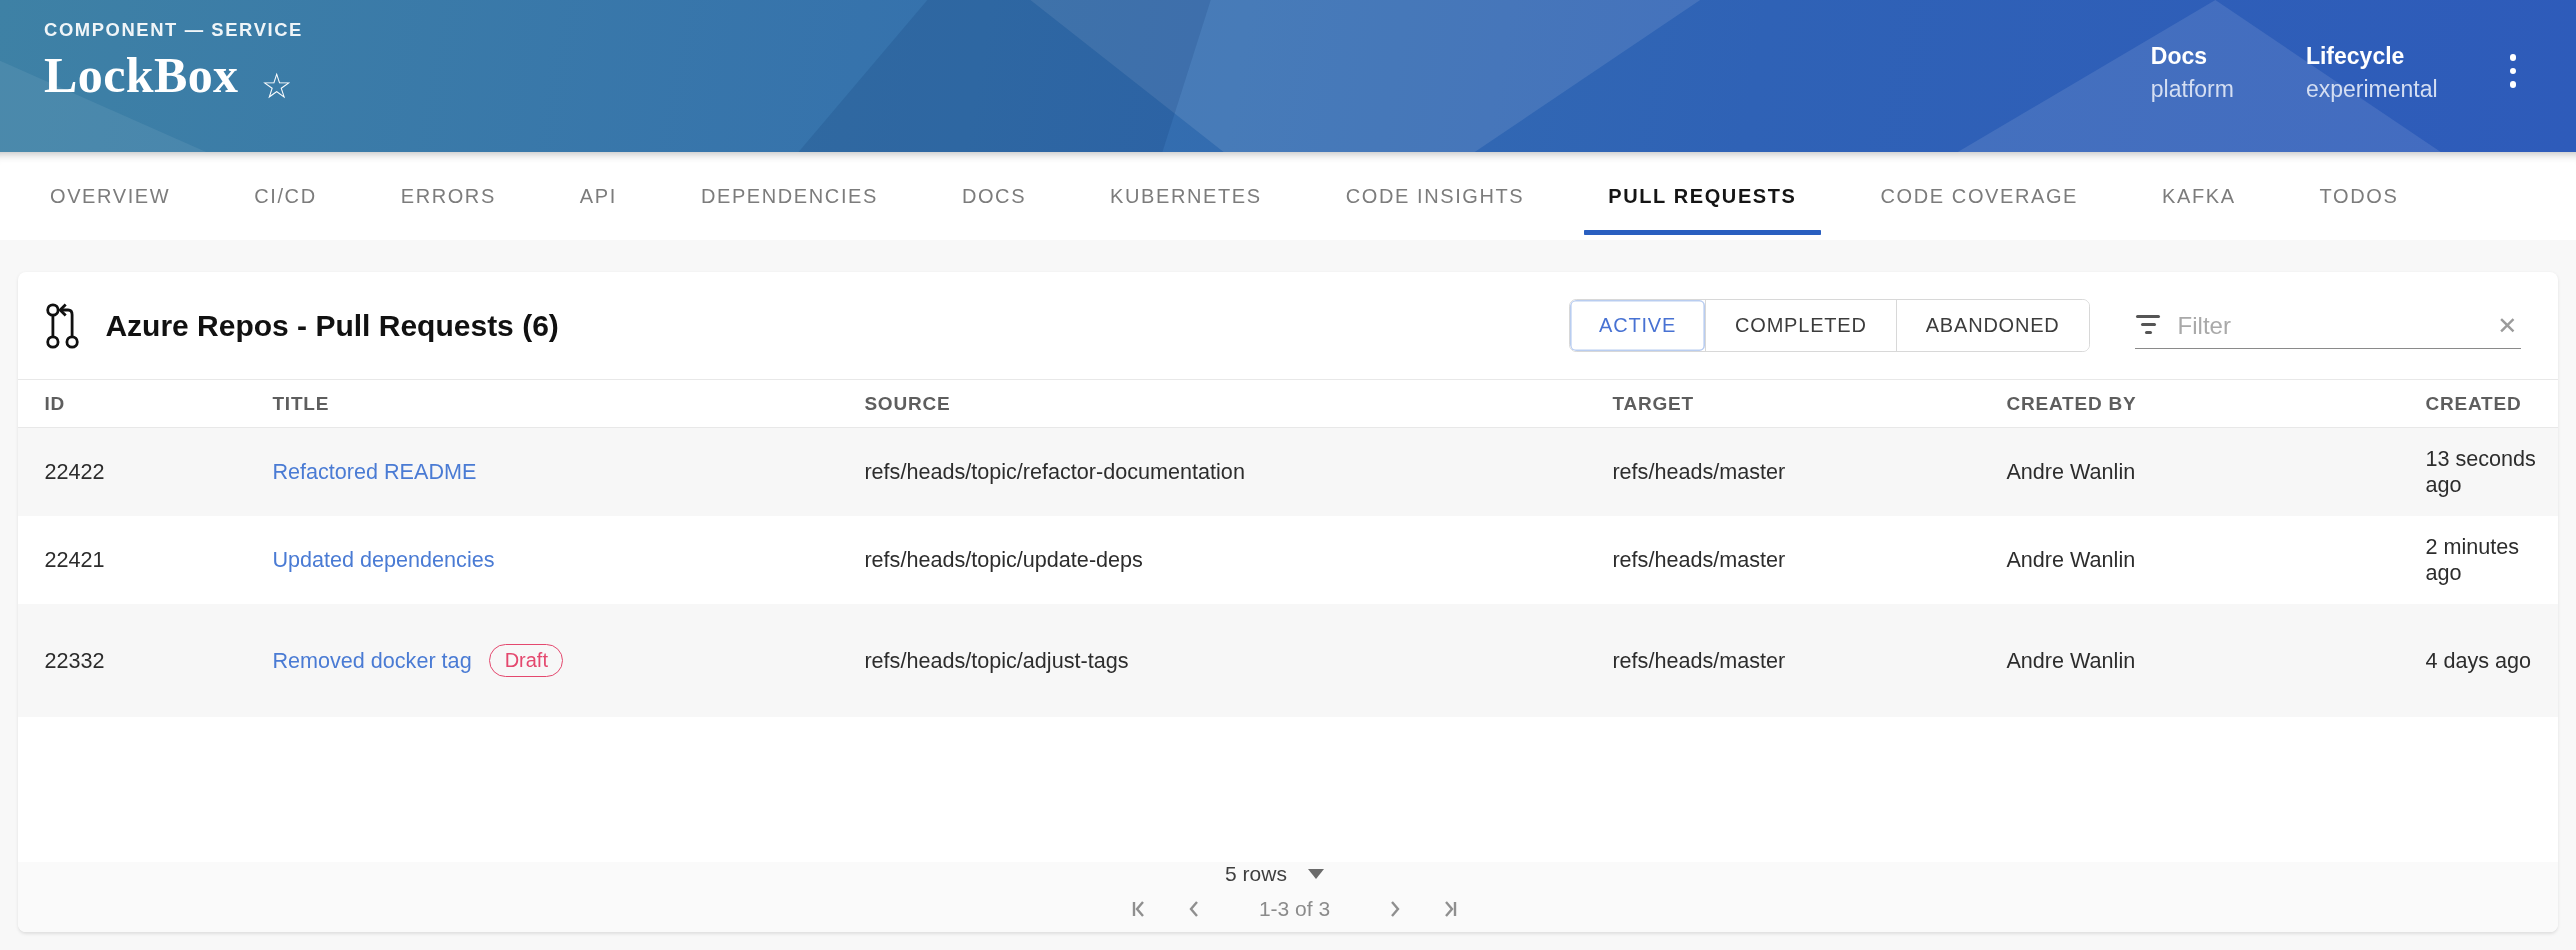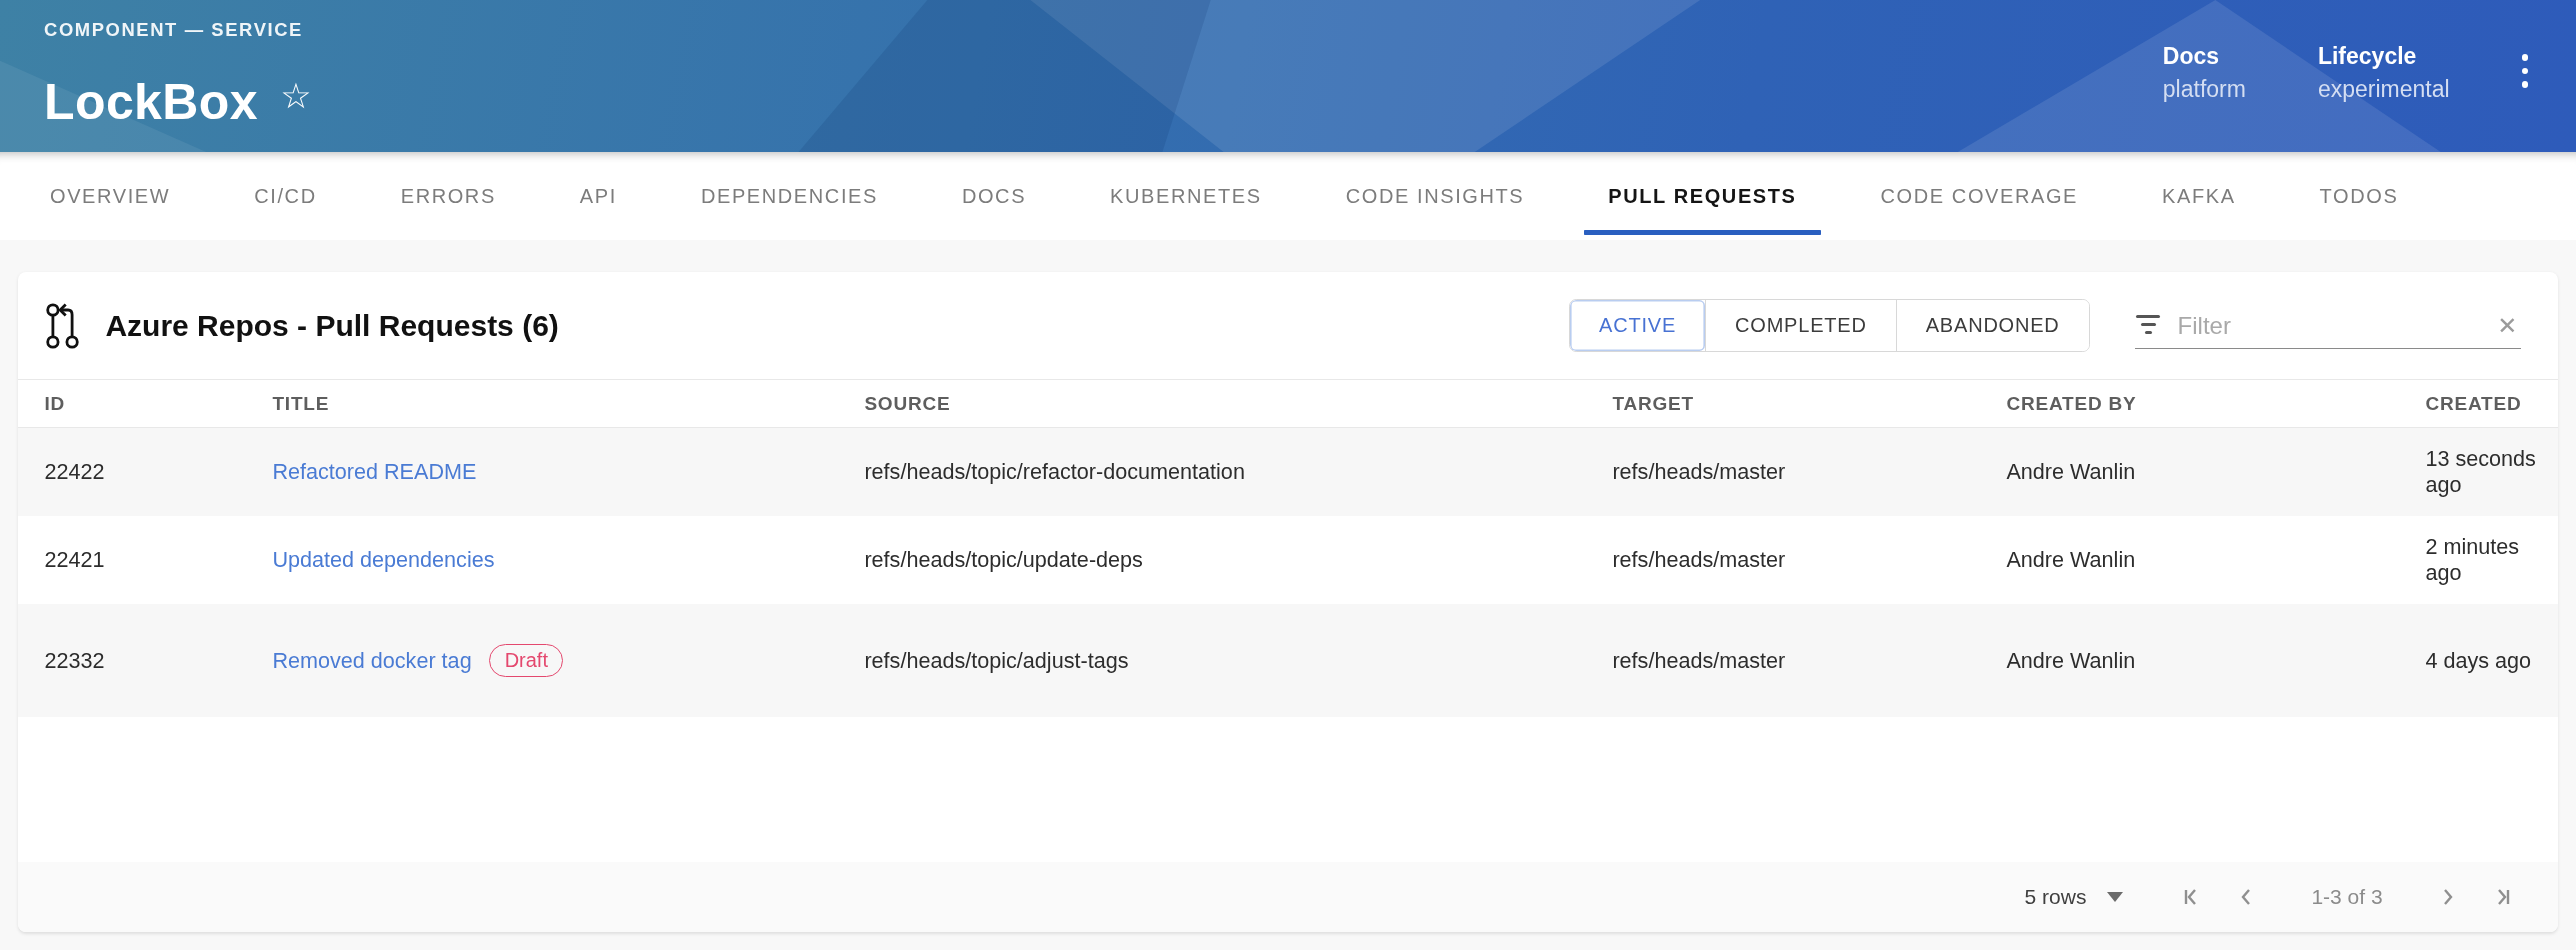--- a/index.html
+++ b/index.html
@@ -18,29 +18,29 @@
     overflow: hidden;
   }
   .hdr-shape { position: absolute; top: 0; left: 0; width: 100%; height: 100%; }
   .hdr-shape.s1 { background: rgba(255,255,255,0.10); clip-path: polygon(40% 0, 66% 0, 52% 160%); }
   .hdr-shape.s2 { background: rgba(10,45,100,0.14); clip-path: polygon(36% 0, 47% 0, 44% 160%, 28% 160%); }
   .hdr-shape.s3 { background: rgba(255,255,255,0.10); clip-path: polygon(86% 0, 100% 160%, 70% 160%); }
   .hdr-shape.s4 { background: rgba(255,255,255,0.07); clip-path: polygon(0 40%, 8% 100%, 0 100%); }
   .app-header-inner {
     position: relative; z-index: 2;
     display: flex; align-items: flex-start;
-    padding: 19px 40px 0 44px;
+    padding: 19px 52px 0 44px;
     height: 100%;
   }
   .hdr-left { display: flex; flex-direction: column; }
   .breadcrumb {
     color: rgba(255,255,255,0.92);
     font-size: 18.4px; font-weight: bold; letter-spacing: 1.6px;
   }
-  .title-row { display: flex; align-items: flex-start; margin-top: 32px; }
+  .title-row { display: flex; align-items: flex-end; margin-top: 5px; font-family: Liberation Serif, serif; }
   .page-title {
     color: #ffffff; font-size: 50px; font-weight: bold; letter-spacing: 0.4px;
   }
   .star-icon {
     color: #ffffff; font-size: 35px; margin-left: 22.4px; margin-top: 4.8px;
     cursor: pointer; line-height: 1;
   }
   .hdr-right { margin-left: auto; display: flex; align-items: flex-start; padding-top: 24px; }
   .hdr-meta { margin-left: 72px; }
   .hdr-meta .label { color: #ffffff; font-size: 23px; font-weight: bold; }
@@ -145,21 +145,21 @@
     border-radius: 19px; padding: 4.8px 14.4px 6.4px;
     font-size: 20px; line-height: 1;
   }
 
   
   .card-footer {
     position: absolute; left: 0; right: 0; bottom: 0; height: 70px;
     background: #fafafa;
     display: flex; align-items: center; justify-content: flex-end;
     padding-right: 27px;
-    font-size: 21px; color: #3f3f3f;
+    font-size: 21px; color: #3f3f3f; flex-direction: column;
   }
   .rows-select { display: flex; align-items: center; cursor: pointer; }
   .caret-down-icon {
     width: 0; height: 0; margin-left: 21px;
     border-left: 8.8px solid transparent; border-right: 8.8px solid transparent;
     border-top: 10.4px solid #6b6b6b;
   }
   .pager { display: flex; align-items: center; margin-left: 40px; }
   .pg-btn { padding: 11.2px 16px; cursor: pointer; display: flex; align-items: center; }
   .pg-btn svg { display: block; }

